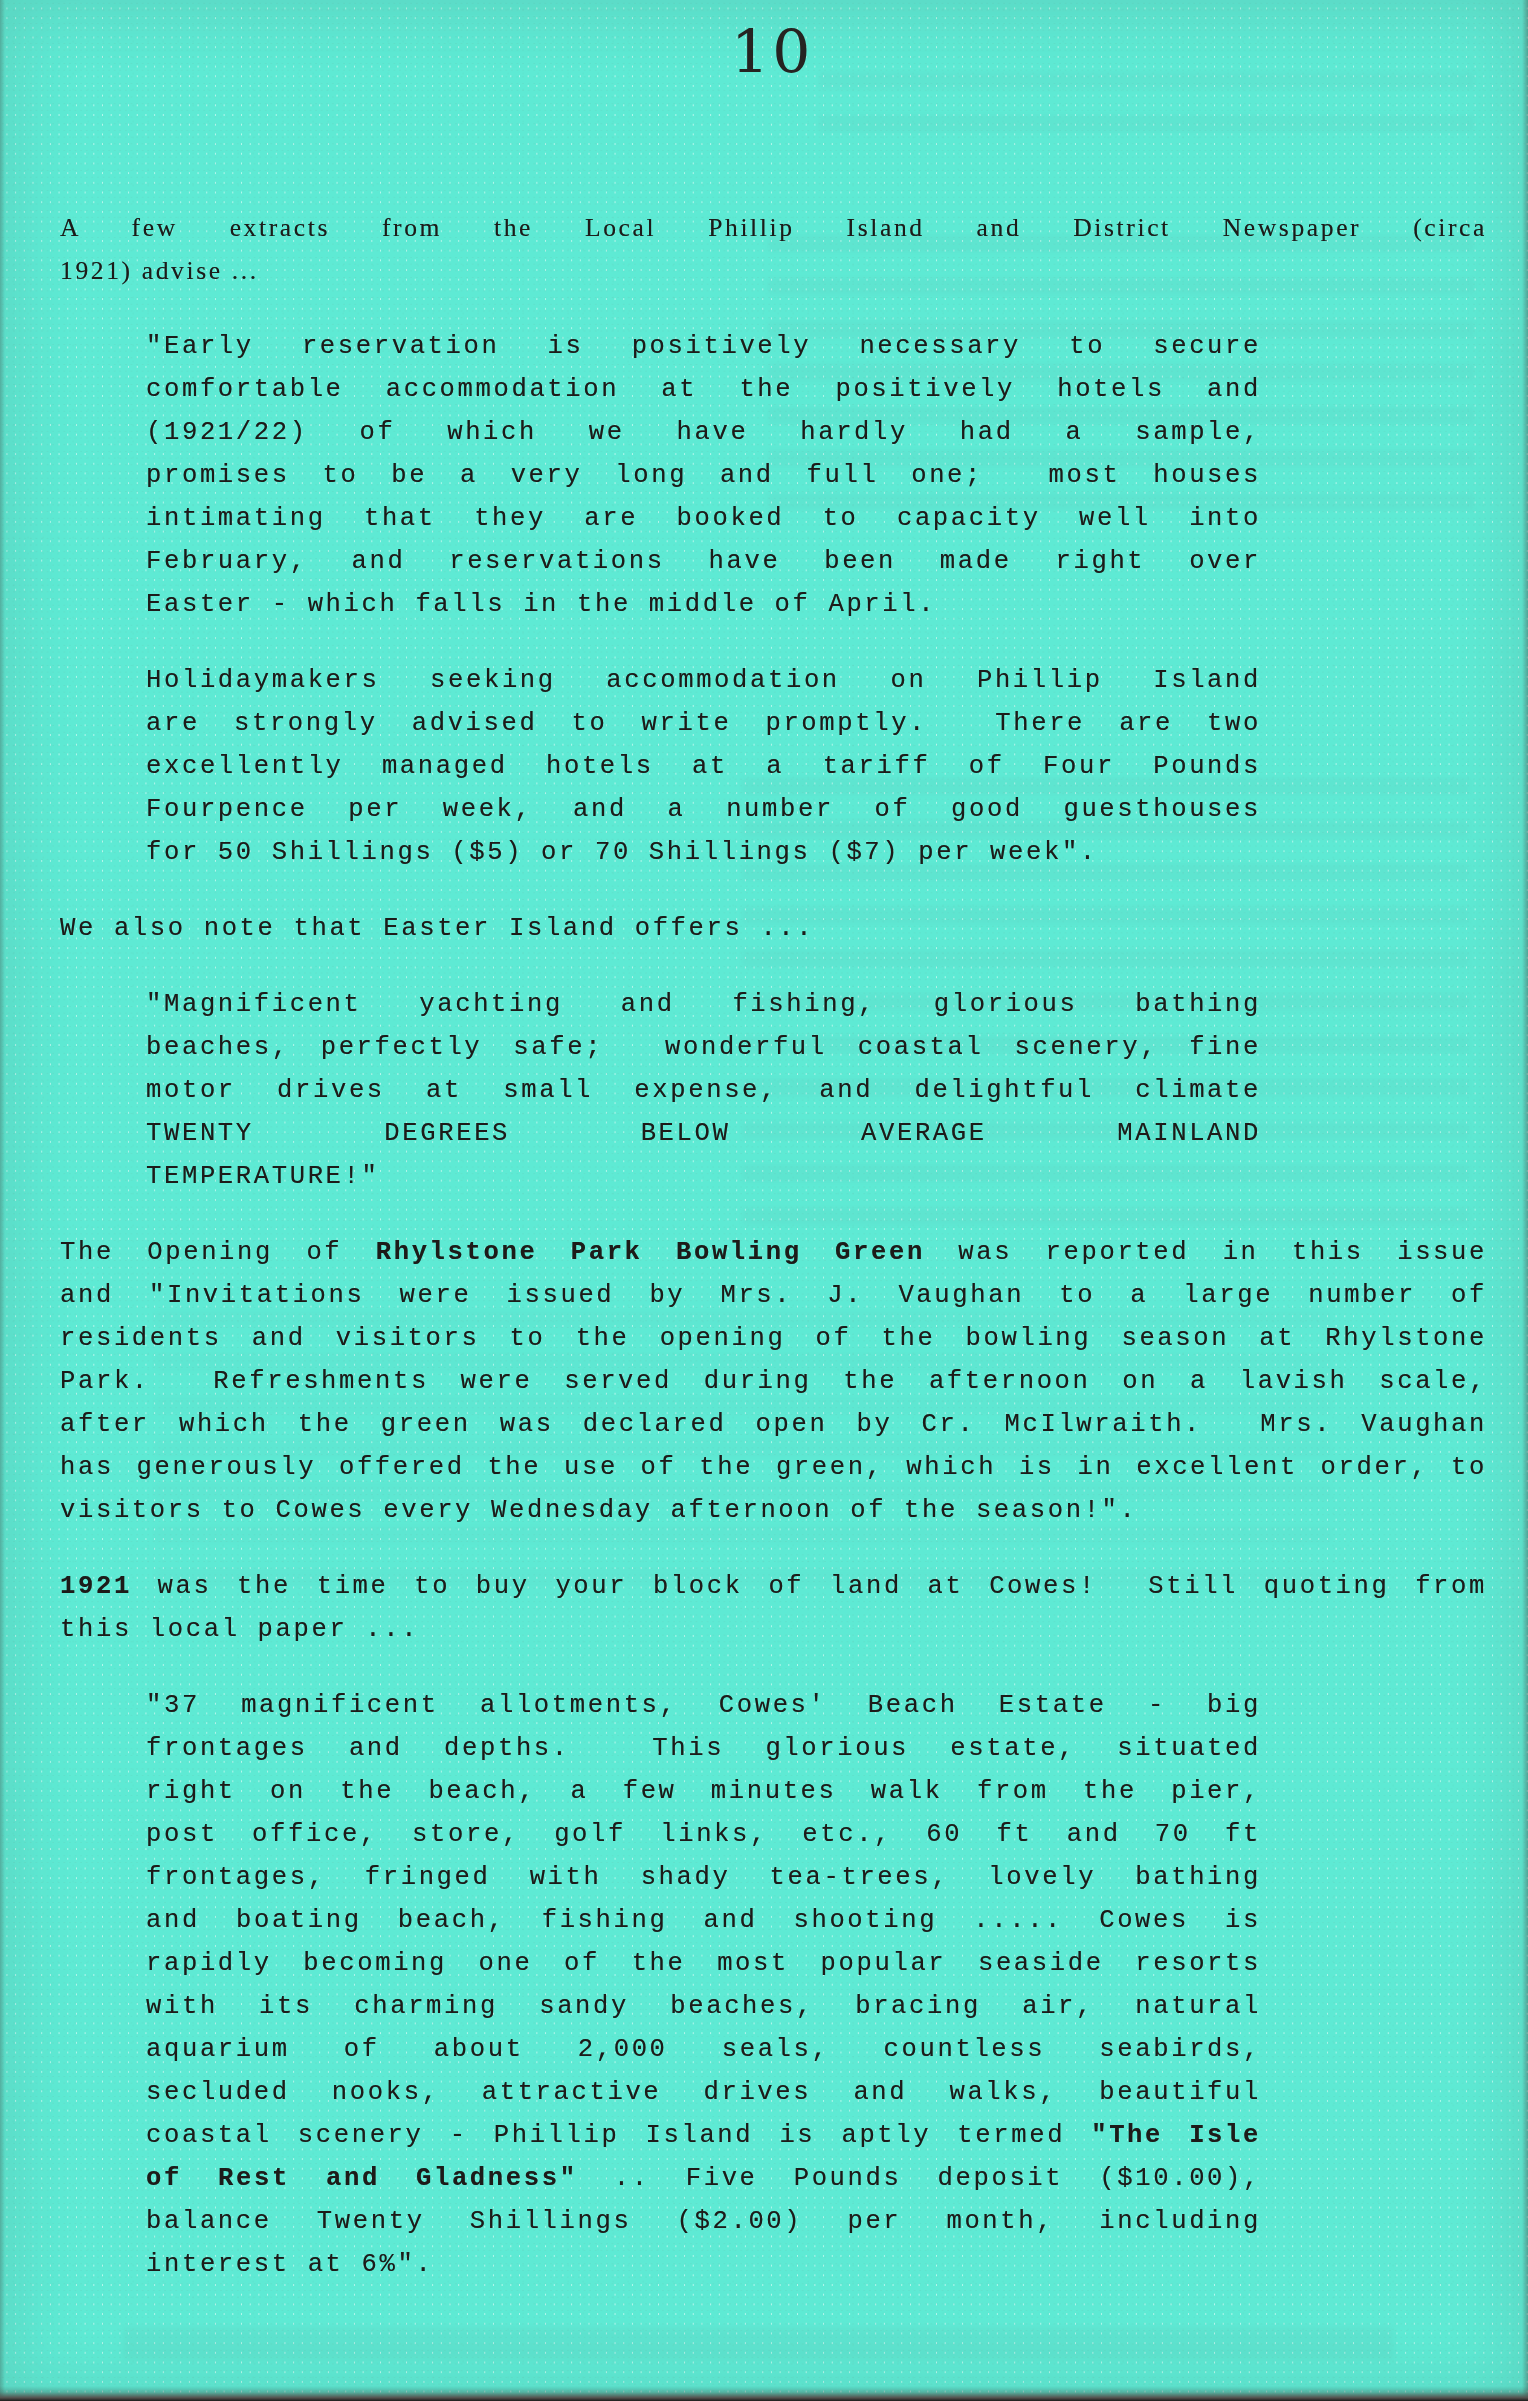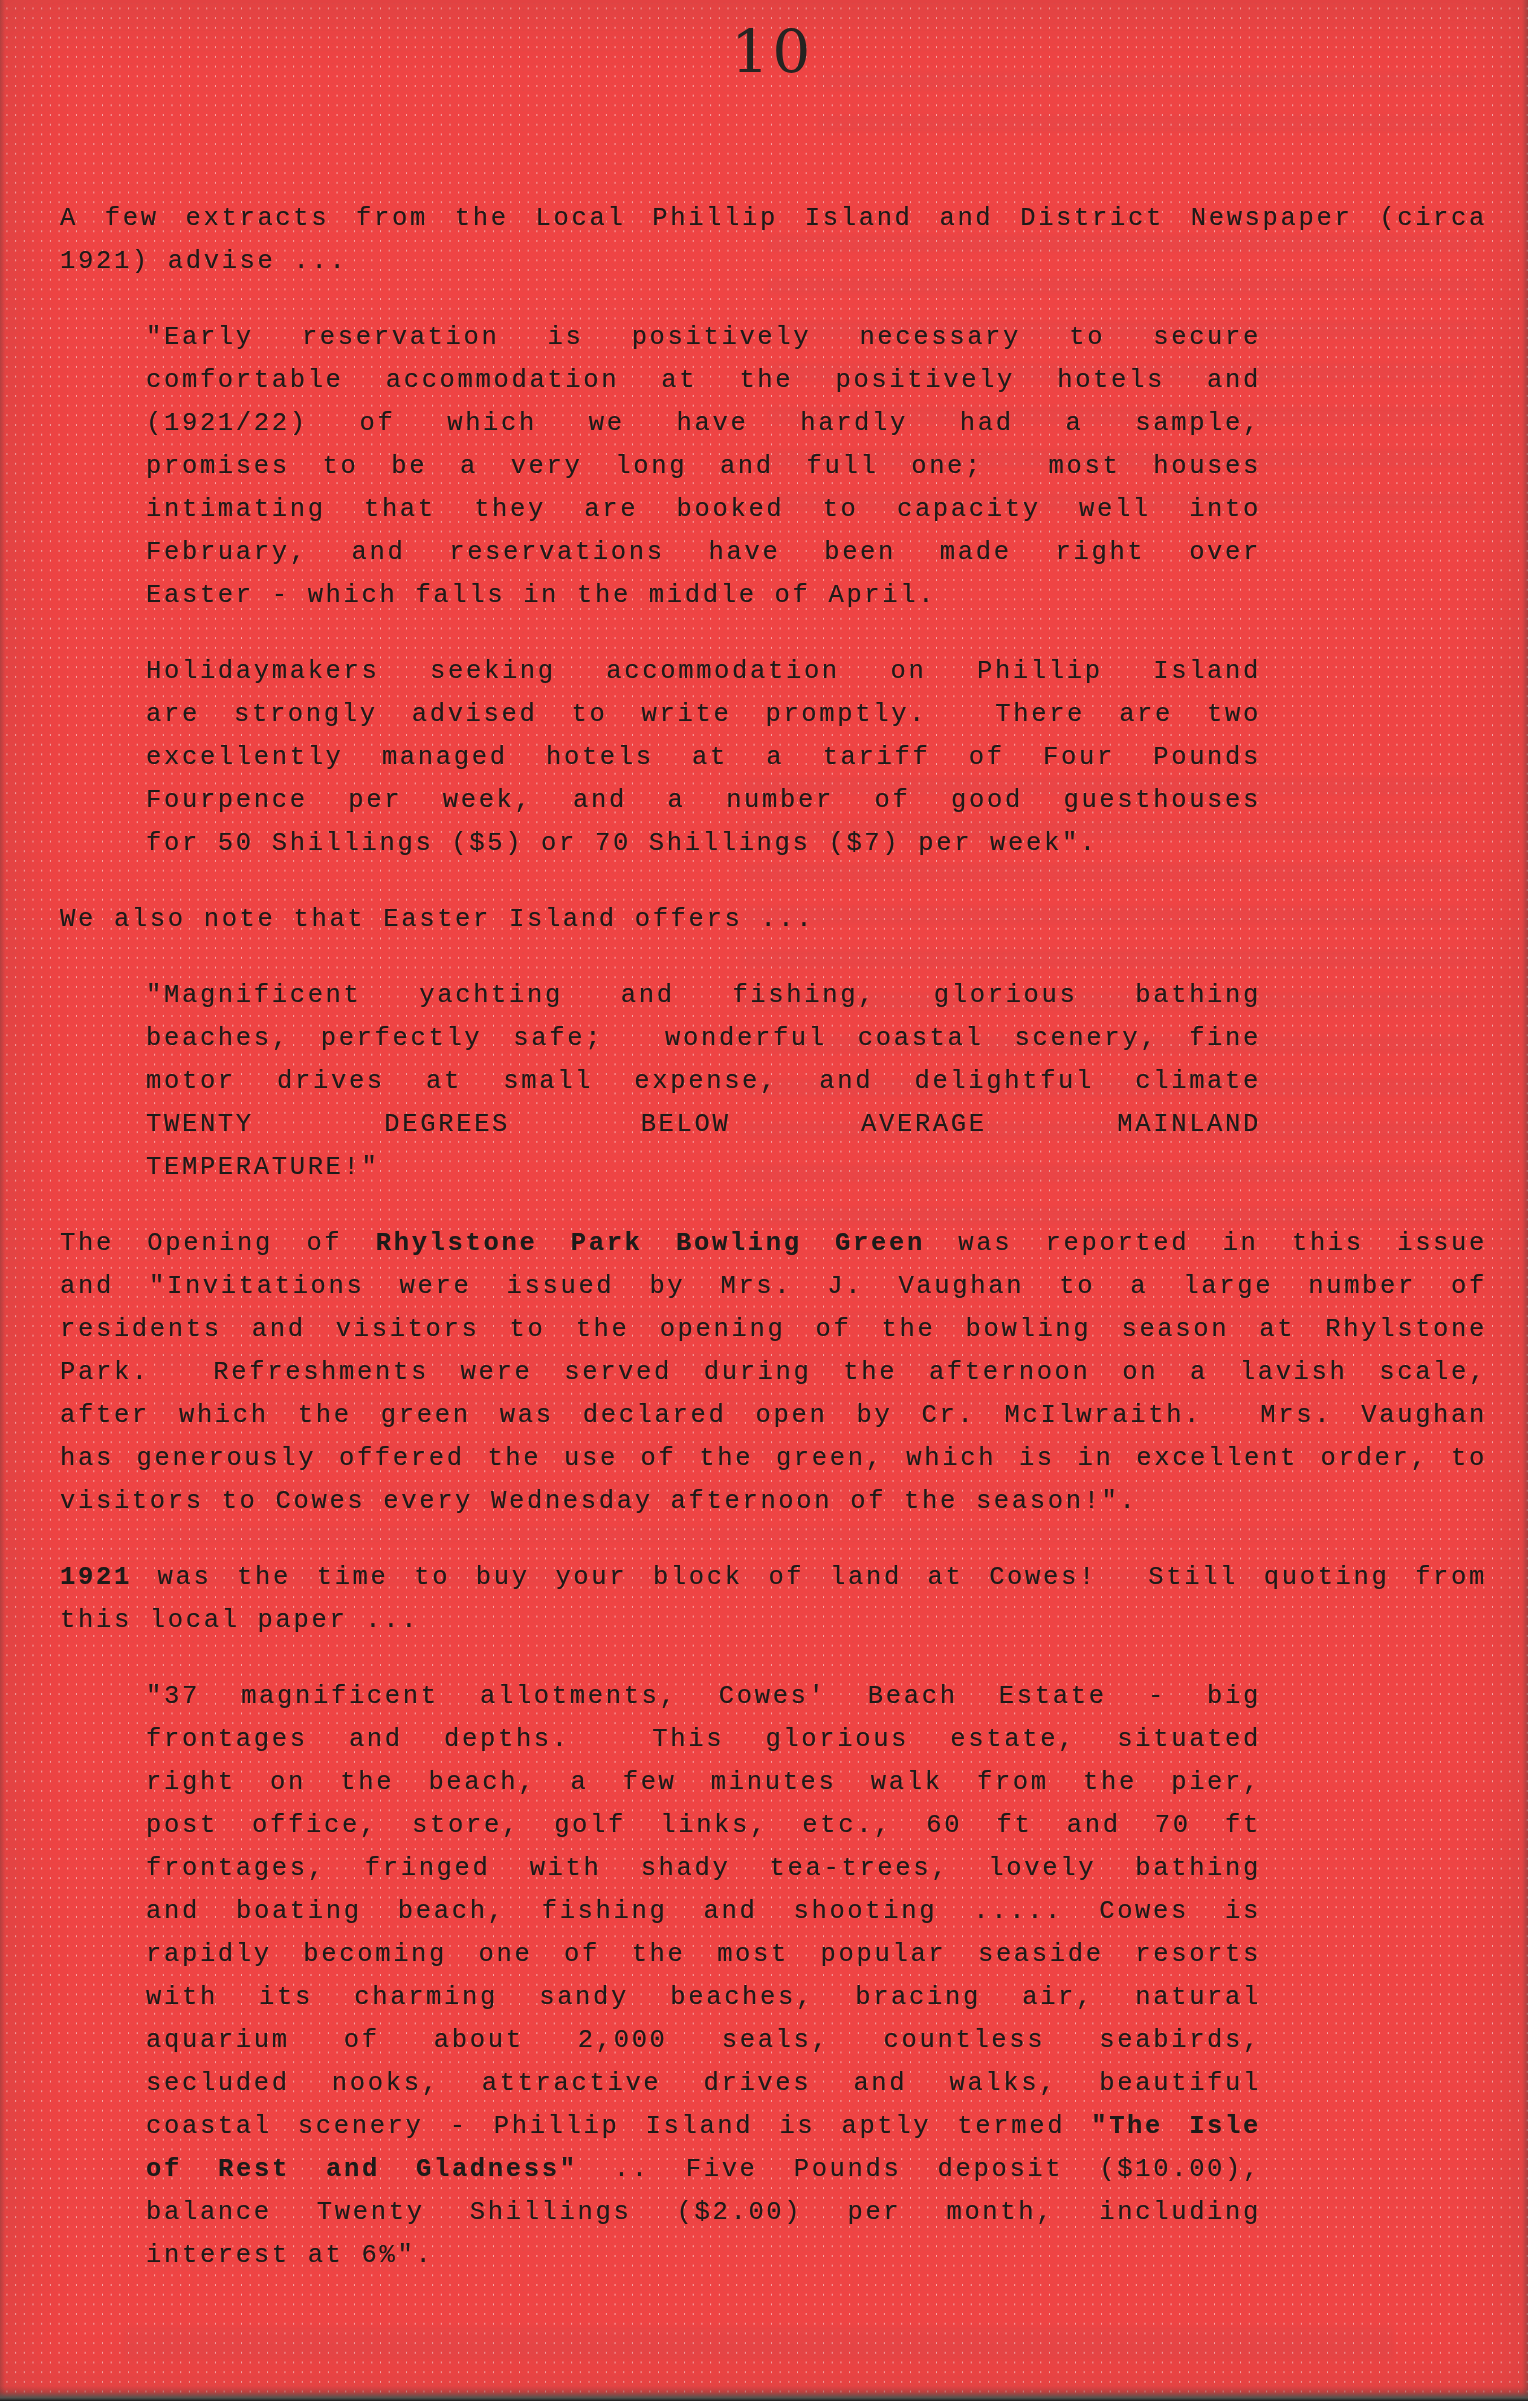--- a/index.html
+++ b/index.html
@@ -3,21 +3,21 @@
 <meta charset="utf-8">
 <style>
   html, body { margin: 0; padding: 0; }
   body {
     width: 1529px; height: 2401px;
     background: #a8a6a2;
     font-family: "Liberation Mono", "DejaVu Sans Mono", monospace;
   }
   .page {
     position: absolute; inset: 0;
-    background: #ef4444;
+    background: #5eead4;
     overflow: hidden;
   }
   .grain {
     position: absolute; inset: 0; pointer-events: none;
     background-image:
       radial-gradient(rgba(120,115,105,.07) 0.5px, transparent 0.7px),
       radial-gradient(rgba(255,255,255,.55) 0.5px, transparent 0.7px),
       radial-gradient(rgba(100,95,90,.05) 0.6px, transparent 0.9px);
     background-size: 5.6px 6.7px, 8.7px 9.7px, 15px 16px;
     background-position: 0 0, 2.6px 3.6px, 5.6px 1.5px;
@@ -57,21 +57,21 @@
     font-size: 60px; line-height: 1; letter-spacing: 3.1px;
     color: #262422;
   }
   .content {
     position: absolute; left: 60px; top: 197px; width: 1427px;
     font-size: 25.6px; line-height: 43px; letter-spacing: 2.6px;
     color: #1d1b19;
     text-shadow: 0 0 0.5px rgba(25,22,20,.45);
   }
   .para { margin: 33px 0 0 0; }
-  .para.first { margin-top: 0; }
+  .para.first { margin-top: 9px; font-family: Liberation Serif, serif; }
   .quote { margin-left: 86px; width: 1115px; }
   .line { text-align: left; }
   .just { text-align: justify; text-align-last: justify; }
   b { font-weight: bold; }
 </style>
 </head>
 <body>
 
 <div class="page">
   <div class="grain"></div>

